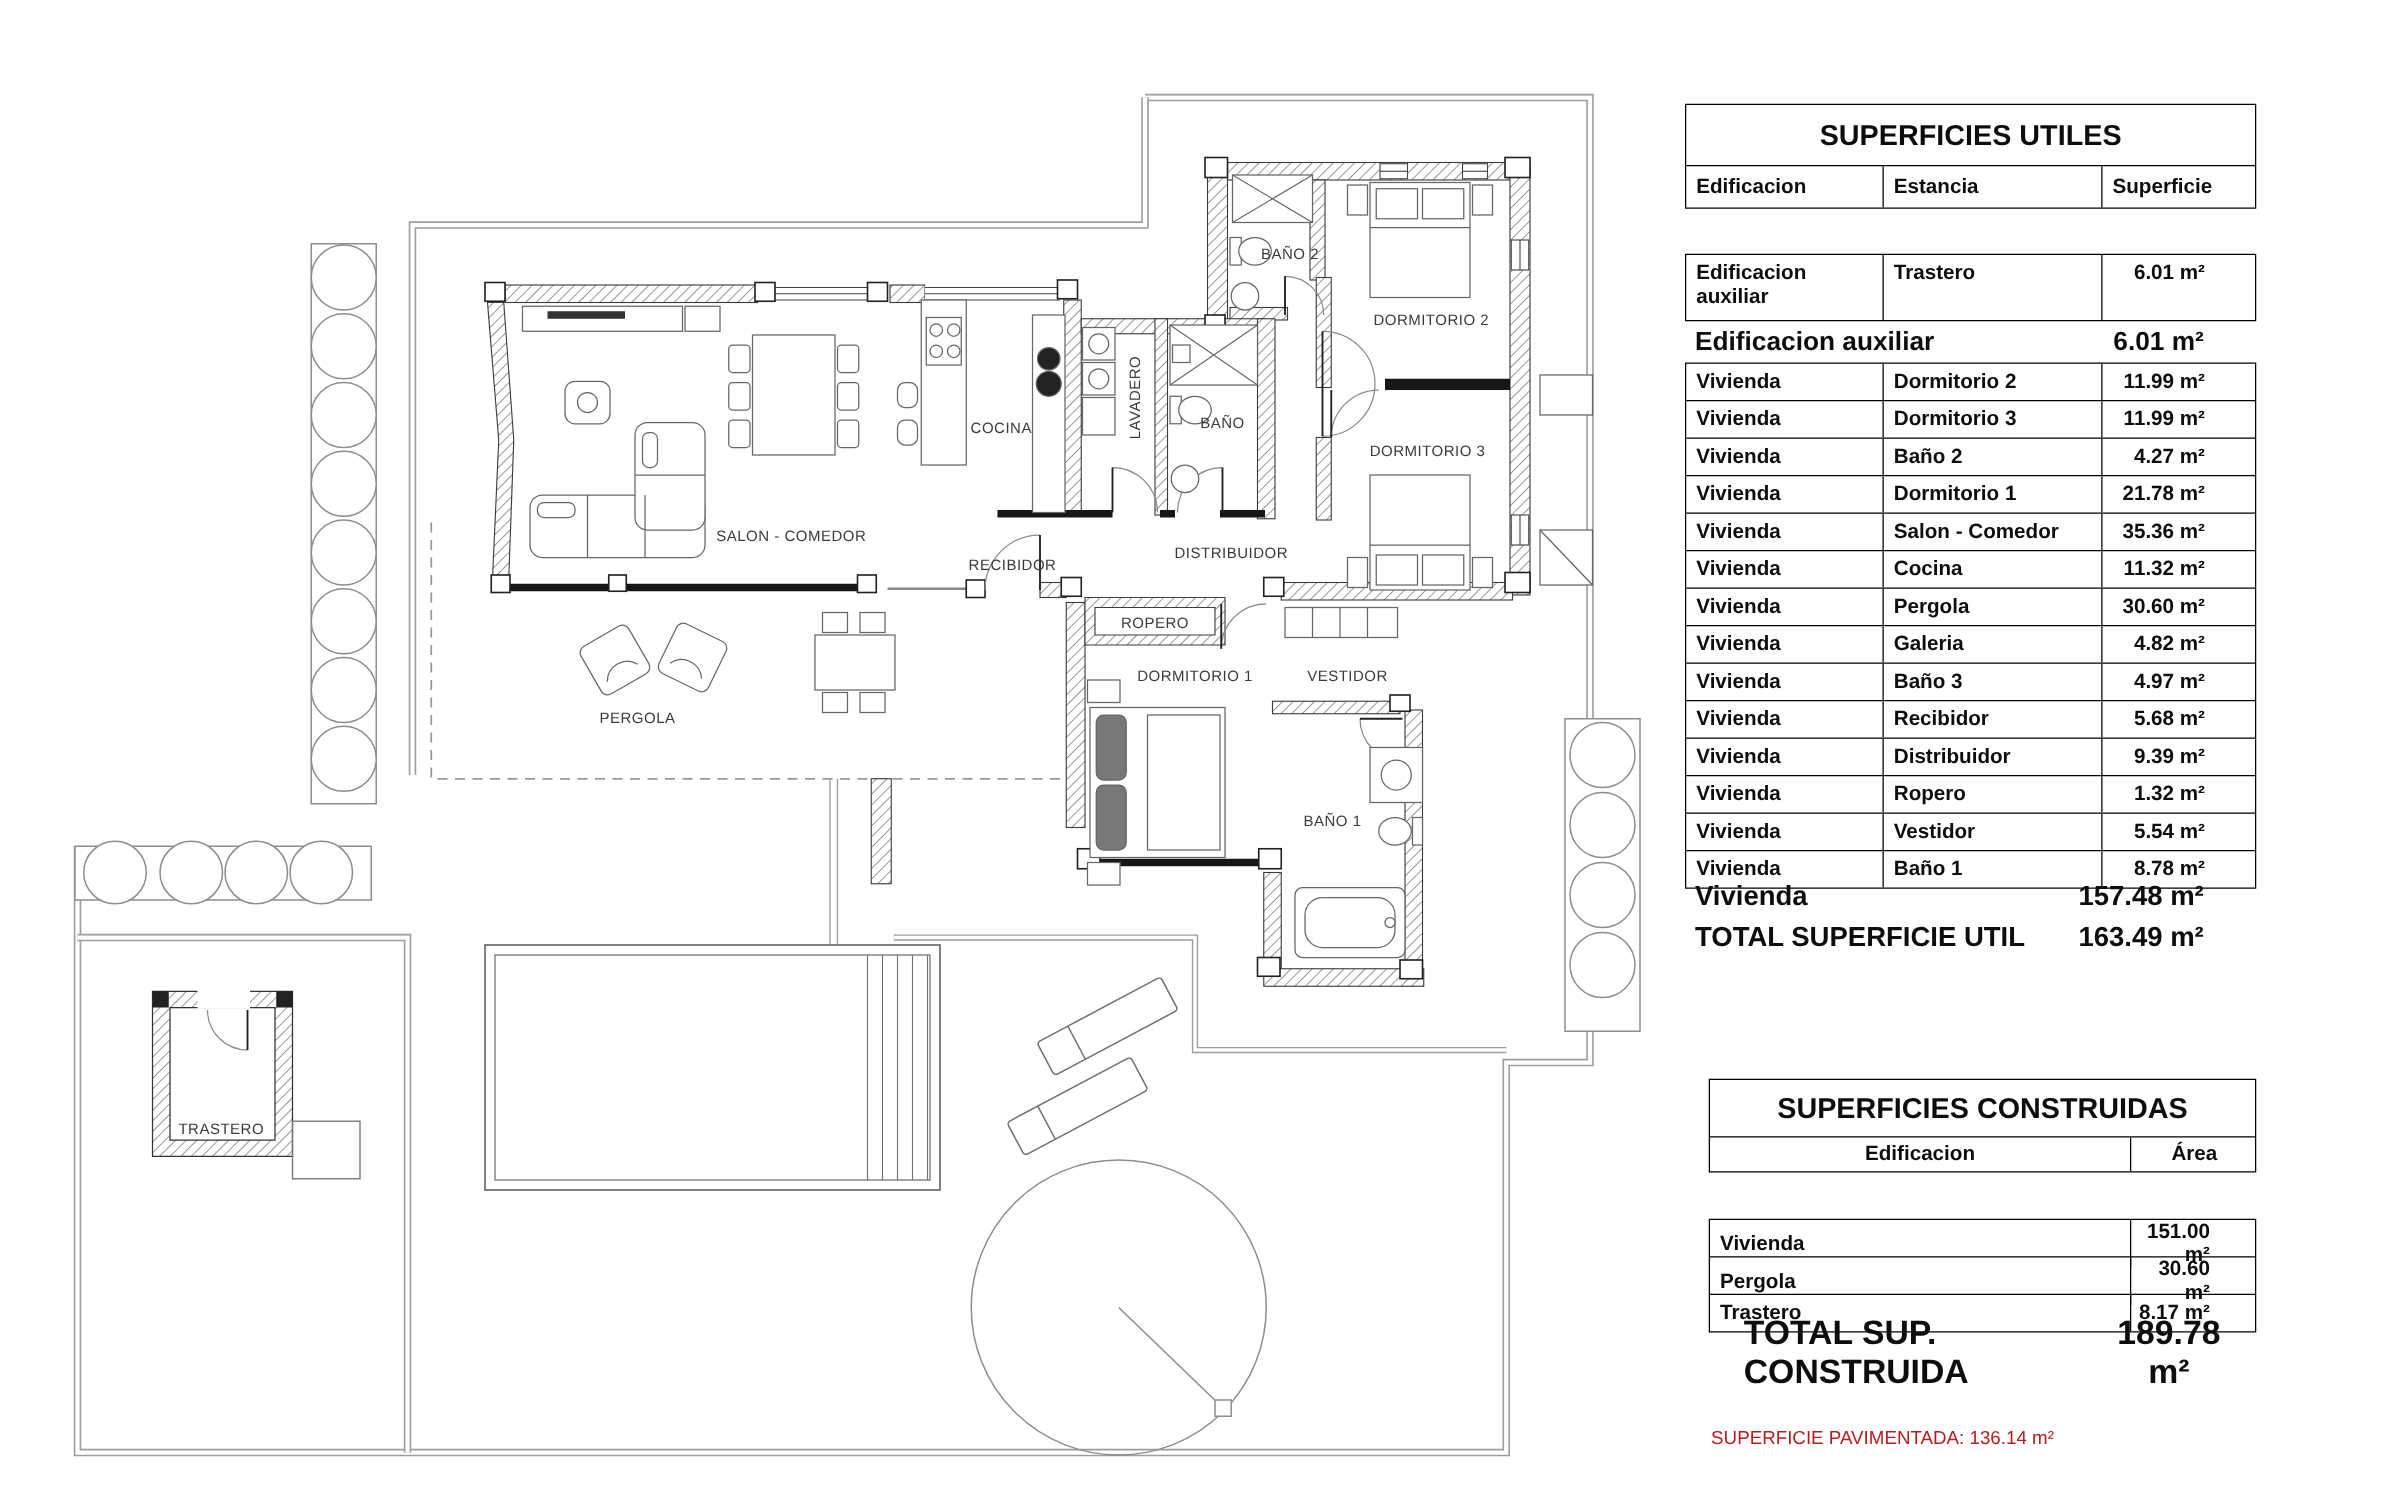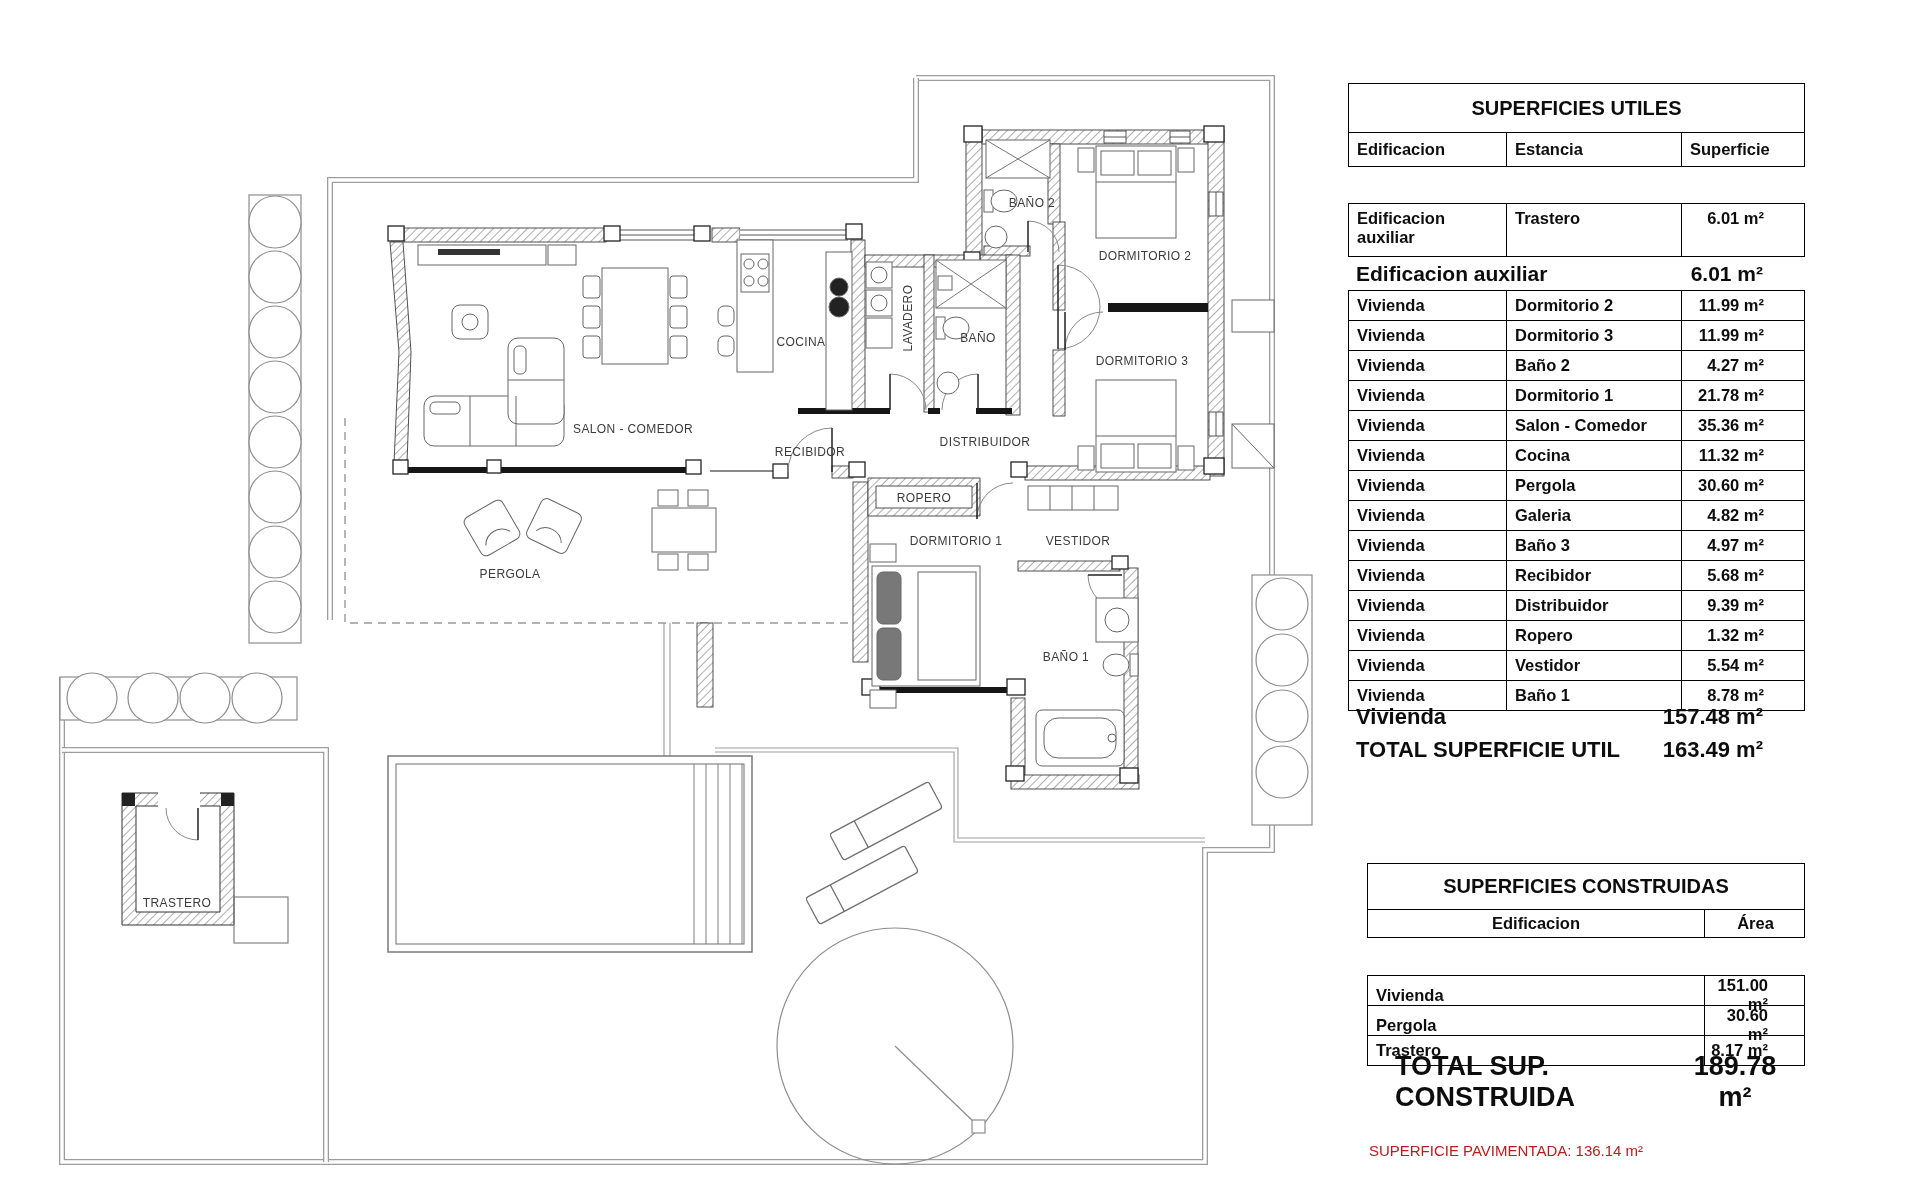--- a/index.html
+++ b/index.html
@@ -7,21 +7,21 @@
   .page{position:relative;width:1920px;height:1200px;background:#fff;}
   svg{position:absolute;left:0;top:0;}
   svg text{font-family:"Liberation Sans", sans-serif;fill:#3b3b3b;font-size:12px;letter-spacing:.4px;}
 
   
   .tbl{position:absolute;color:#0d0d0d;font-weight:700;}
   .t1{left:1348px;top:83px;width:457px;}
   .t2{left:1367px;top:863px;width:438px;}
   .box{border:1.5px solid #000;box-sizing:border-box;background:#fff;}
   .abs{position:absolute;box-sizing:border-box;}
-  .title-row{display:flex;align-items:center;justify-content:center;font-size:20px;}
+  .title-row{display:flex;align-items:center;justify-content:center;font-size:23px;}
   .grid3{display:grid;grid-template-columns:157px 175px 125px;}
   .grid2{display:grid;grid-template-columns:336px 102px;}
   .cell{padding-left:8px;display:flex;align-items:center;font-size:16.5px;box-sizing:border-box;}
   .cell.vsep{border-left:1px solid #000;text-align:right;}
   .cell.val{justify-content:flex-end;padding-right:42px;padding-left:0;}
   .cell.ctr{justify-content:center;padding-left:0;}
   .rowline{border-top:1px solid #000;}
   .subrow{display:flex;justify-content:space-between;align-items:center;font-size:21px;}
   .subrow .sl{padding-left:8px;}
   .subrow .sv{padding-right:42px;}

